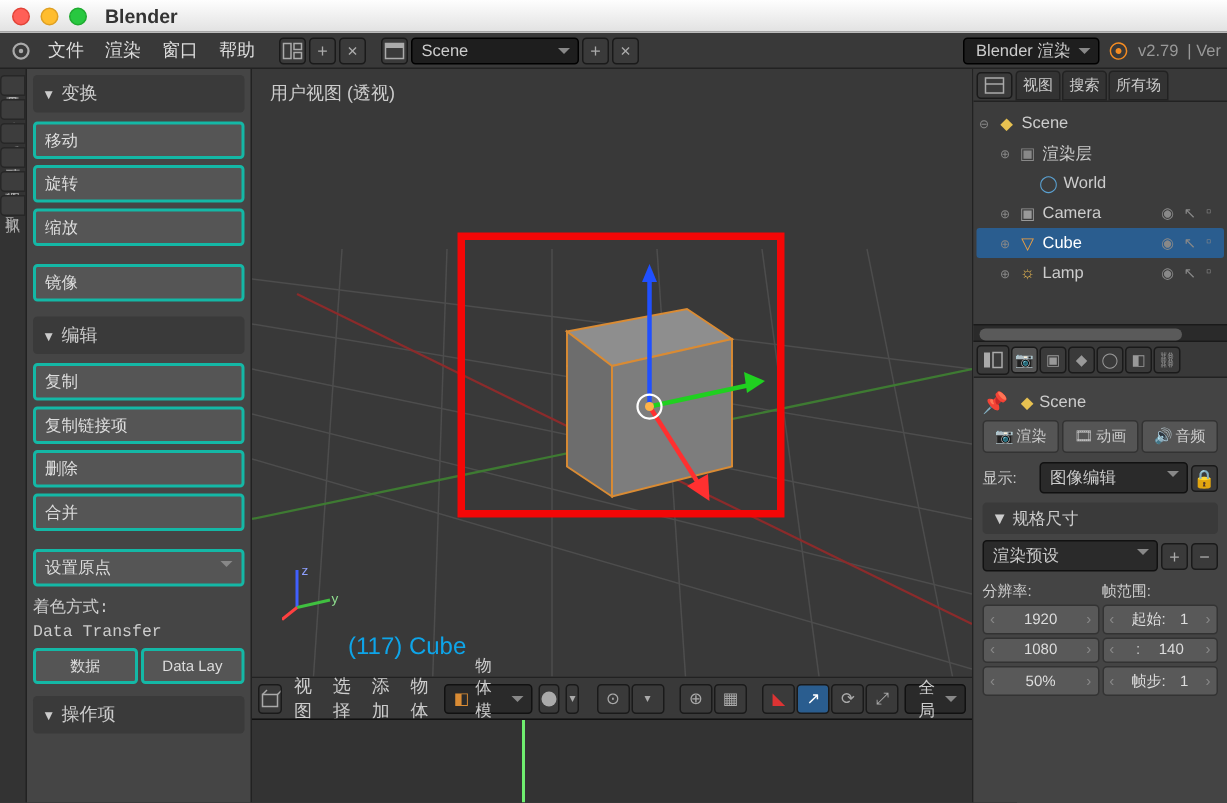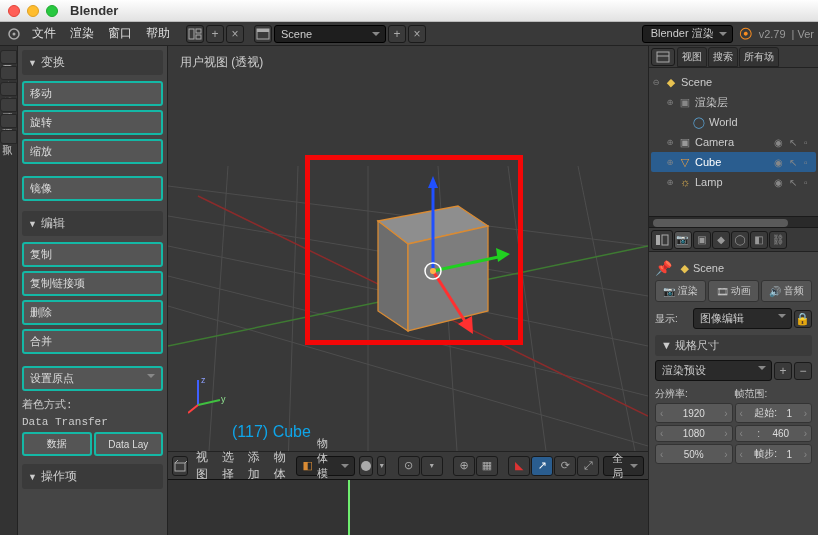--- a/index.html
+++ b/index.html
@@ -440,21 +440,21 @@
         </div>
         <div class="btnrow">
           <div class="numfield" style="flex:1">
               <span class="ar">‹</span>
               <span>1080</span>
               <span class="ar">›</span>
             </div>
           <div class="numfield" style="flex:1">
               <span class="ar">‹</span>
               <span style="opacity:.8">: </span>
-              <span>460</span>
+              <span>140</span>
               <span class="ar">›</span>
             </div>
         </div>
         <div class="btnrow">
           <div class="numfield" style="flex:1">
               <span class="ar">‹</span>
               <span>50%</span>
               <span class="ar">›</span>
             </div>
           <div class="numfield" style="flex:1">

